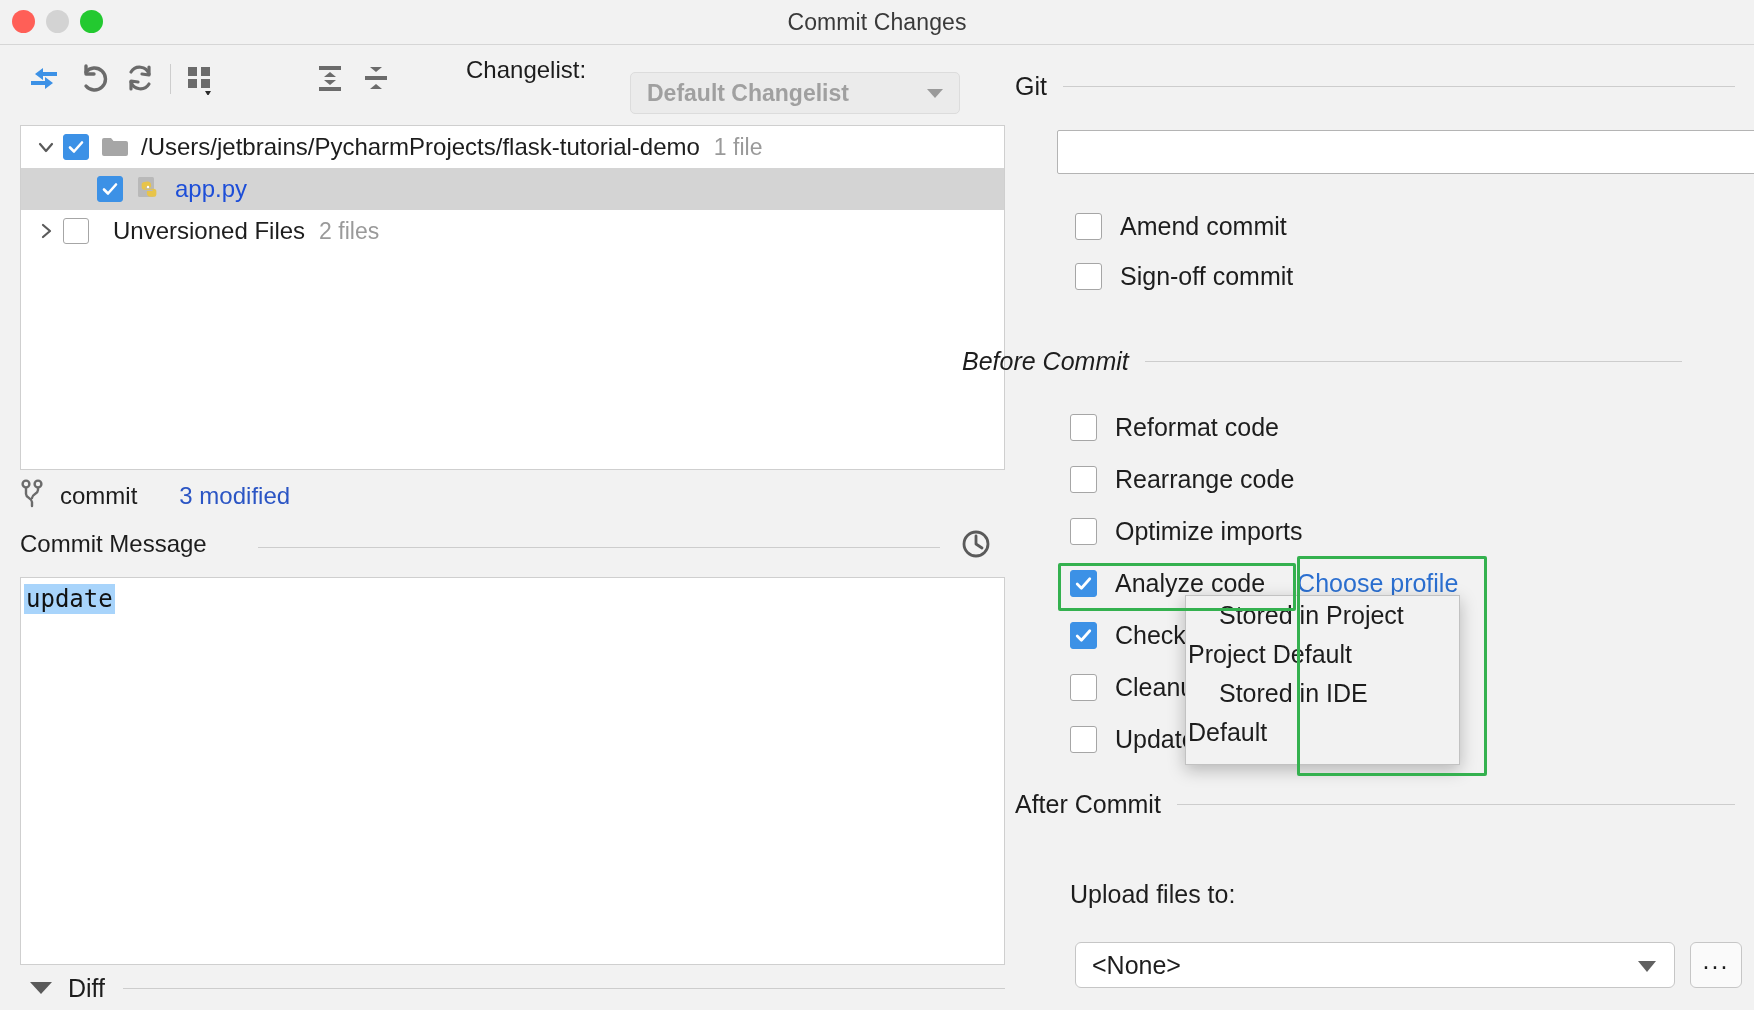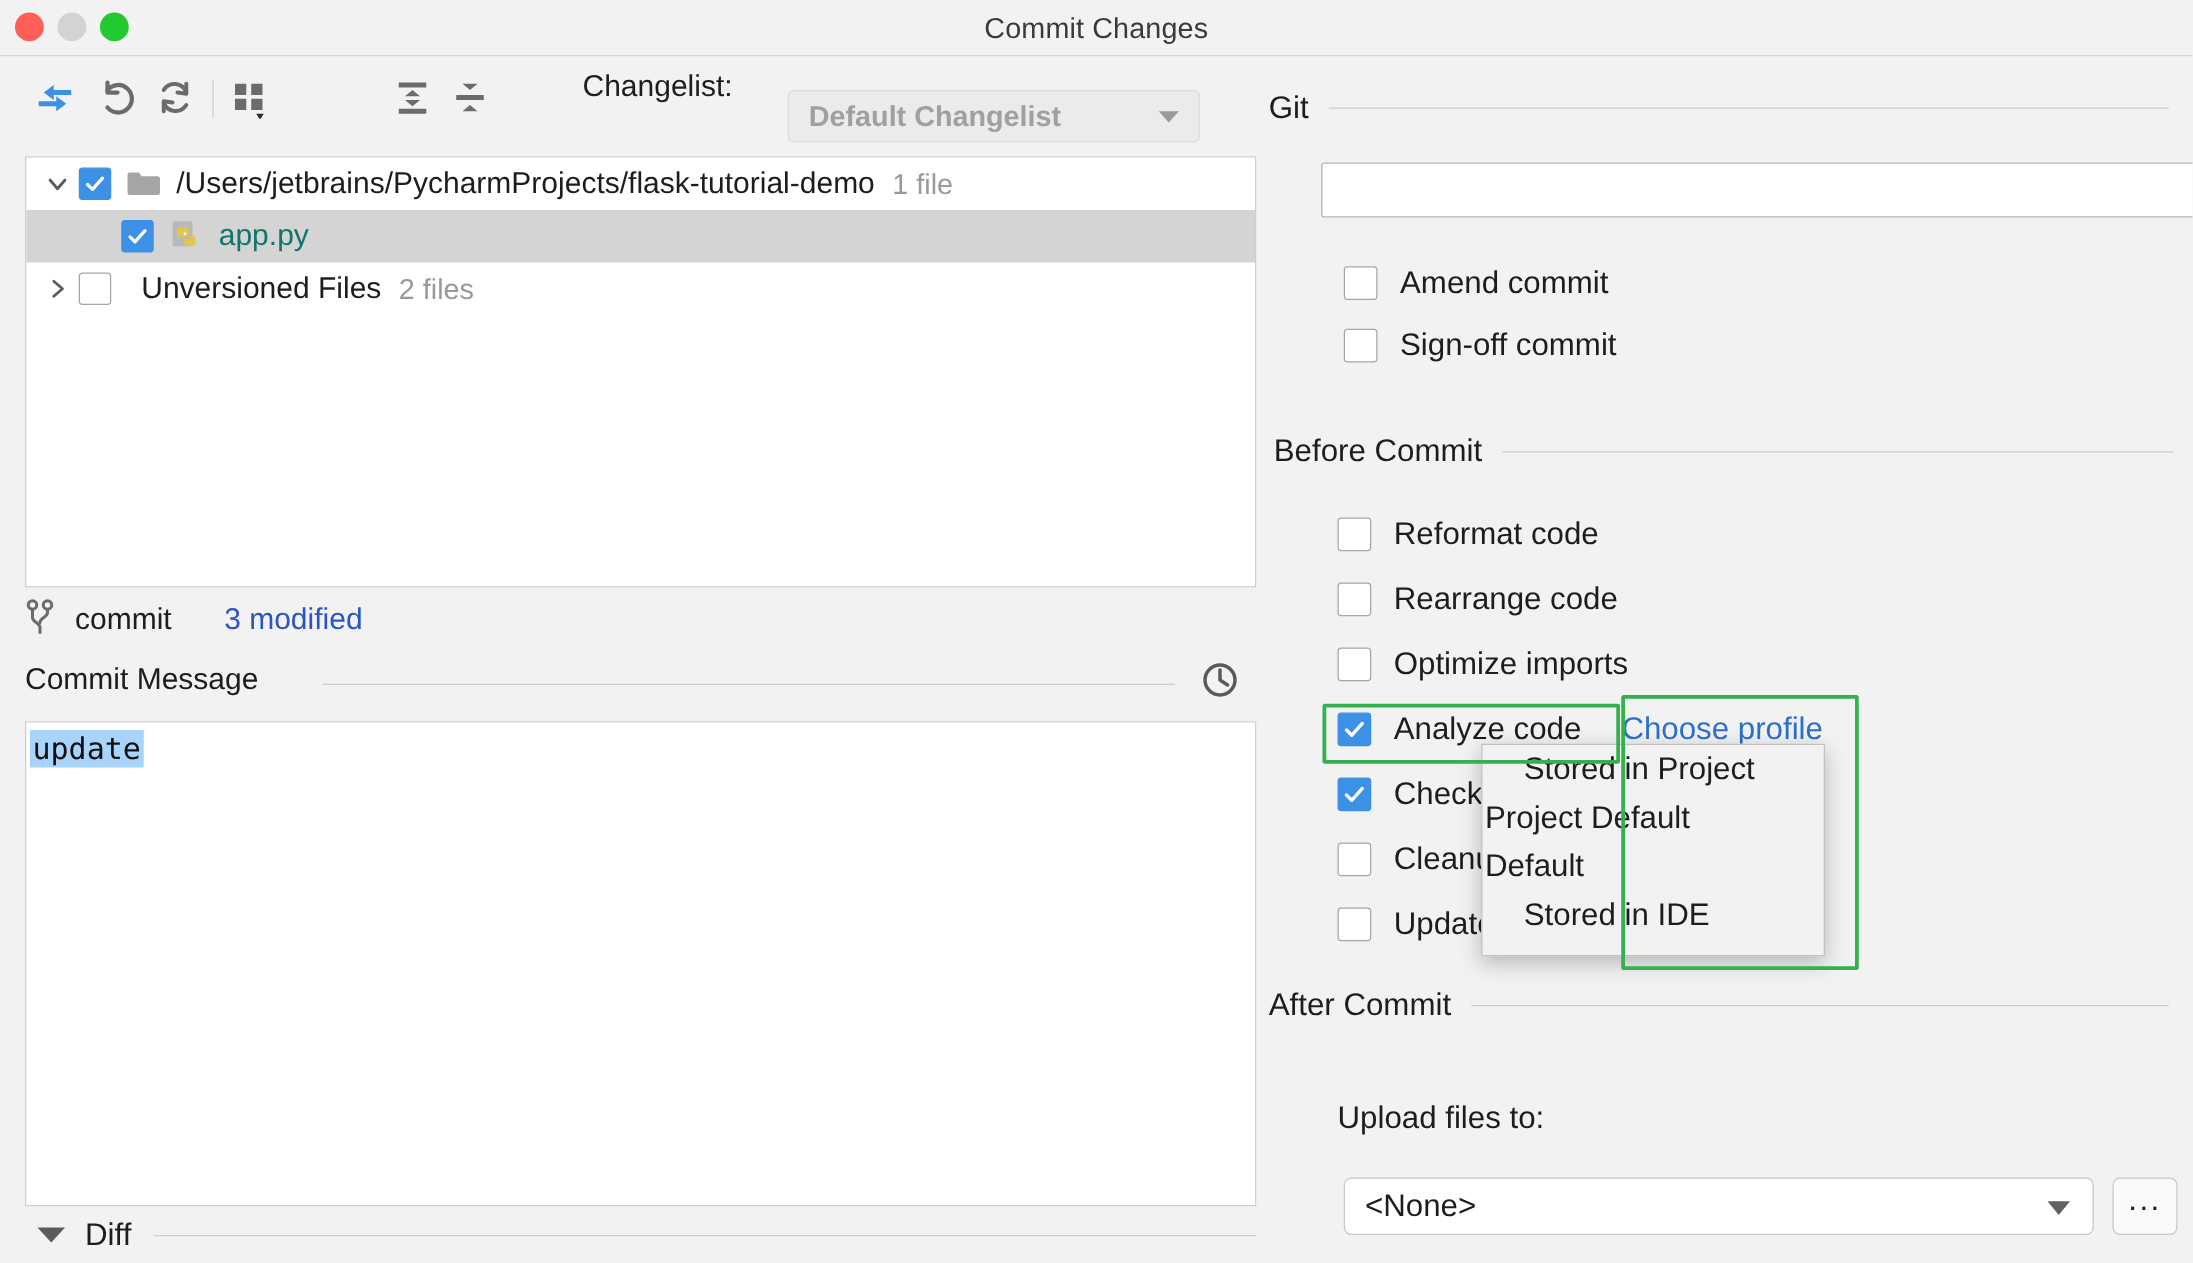--- a/index.html
+++ b/index.html
@@ -90,21 +90,21 @@
     width: 26px; height: 26px; border-radius: 3px;
     display: inline-flex; align-items: center; justify-content: center;
     flex: 0 0 auto;
   }
   .cbox.off { background: #ffffff; border: 1px solid #a6a6a6; }
   .cbox.on  { background: #3c91e6; border: 1px solid #3c91e6; }
   .cbox.on svg { display: block; }
   .folder-ico { margin-left: 12px; width: 28px; height: 22px; display:block; }
   .py-ico { margin-left: 14px; width: 26px; height: 26px; display:block; }
   .tree-label { margin-left: 12px; font-size: 24px; color: #1d1d1d; }
-  .tree-label.link { color: #0f766e; }
+  .tree-label.link { color: #1d4ed8; }
   .tree-count { margin-left: 14px; font-size: 23px; color: #9a9a9a; }
 
   
   .branchline {
     position: absolute; left: 20px; top: 478px;
     display: flex; align-items: center; height: 36px;
   }
   .branch-name { margin-left: 14px; font-size: 24px; color: #1d1d1d; }
   .branch-mod  { margin-left: 42px; font-size: 24px; color: #2b55c4; }
 
@@ -381,21 +381,21 @@
   <div class="chk-row" style="left:1075px; top:212px;">
     <span class="cbox off"></span>
     <span class="chk-label">Amend commit</span>
   </div>
 
   <div class="chk-row" style="left:1075px; top:262px;">
     <span class="cbox off"></span>
     <span class="chk-label">Sign-off commit</span>
   </div>
 
-  <div class="group-head" style="left:1019px; top:347px;">
+  <div class="group-head" style="left:962px; top:347px;font-style:italic;">
     <span class="gh-text">Before Commit</span>
     <span class="gh-line"></span>
   </div>
 
   <div class="chk-row" style="left:1070px; top:413px;">
     <span class="cbox off"></span>
     <span class="chk-label">Reformat code</span>
   </div>
 
   <div class="chk-row" style="left:1070px; top:465px;">
@@ -434,22 +434,22 @@
   </div>
 
   <div class="chk-row" style="left:1070px; top:725px;">
     <span class="cbox off"></span>
     <span class="chk-label">Update copyri</span>
   </div>
 
   <div class="popup">
     <div class="popup-item indent">Stored in Project</div>
     <div class="popup-item flush">Project Default</div>
+    <div class="popup-item indent">Stored in IDE</div>
     <div class="popup-item flush">Default</div>
-    <div class="popup-item indent">Stored in IDE</div>
   </div>
 
   <div class="hl-rect" style="left:1058px; top:563px; width:238px; height:48px;"></div>
   <div class="hl-rect" style="left:1297px; top:556px; width:190px; height:220px;"></div>
 
   <div class="group-head" style="left:1015px; top:790px;">
     <span class="gh-text">After Commit</span>
     <span class="gh-line"></span>
   </div>
 

